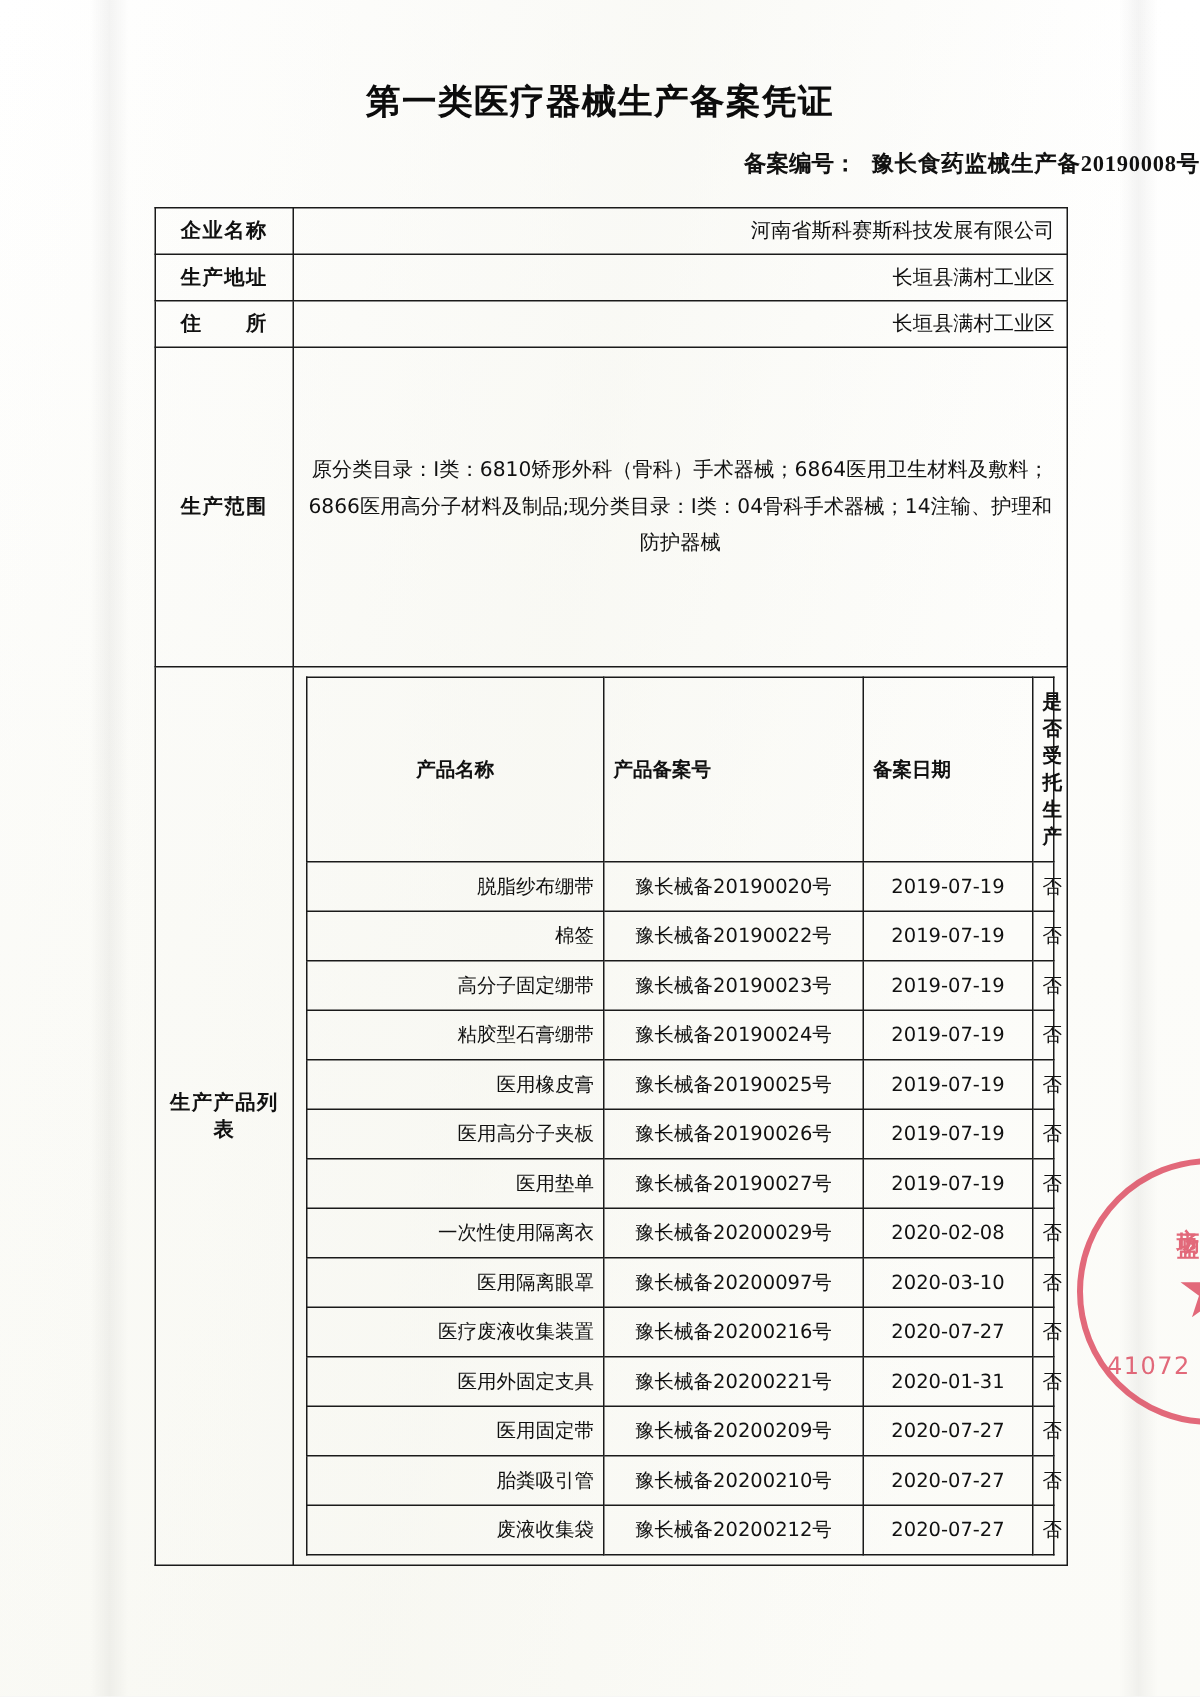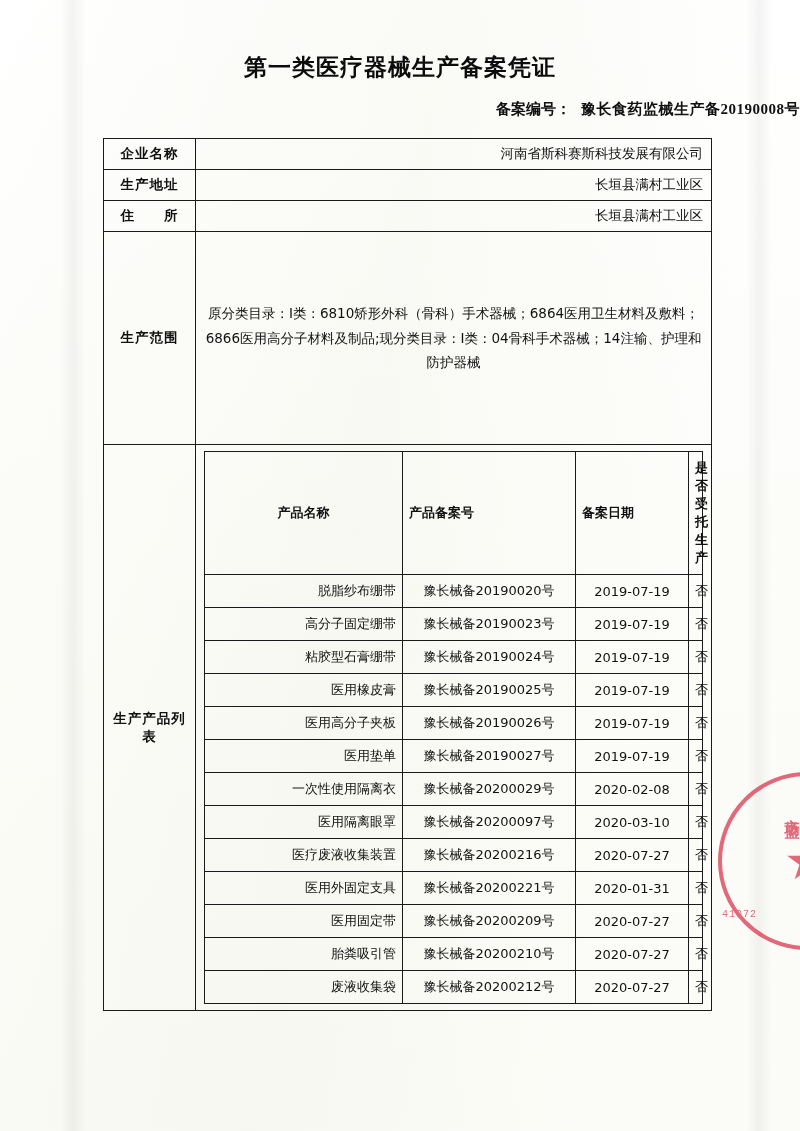--- a/index.html
+++ b/index.html
@@ -148,26 +148,25 @@
     width: 70px;
     color: #d9314a;
     font-size: 15px;
     font-weight: bold;
     line-height: 1.15;
     writing-mode: vertical-rl;
     letter-spacing: 3px;
   }
   .seal .seal-num {
     position: absolute;
-    left: 0;
+    left: 16px;
     bottom: 26px;
     color: #d9314a;
-    font-size: 10px;
-    letter-spacing: 1px;
-    font-family: Liberation Mono, monospace;
+    font-size: 16px;
+    letter-spacing: 1px;
   }
   
   .fold {
     position: absolute;
     top: 0; bottom: 0;
     width: 26px;
     background: linear-gradient(90deg, rgba(0,0,0,0.00), rgba(0,0,0,0.045), rgba(0,0,0,0.00));
     pointer-events: none;
   }
   .fold.f1 { left: 60px; }
@@ -224,20 +223,26 @@
               </tr>
             </thead>
             <tbody>
               <tr>
                 <td class="c-name">脱脂纱布绷带</td>
                 <td class="c-no">豫长械备20190020号</td>
                 <td class="c-date">2019-07-19</td>
                 <td class="c-ent">否</td>
               </tr>
               <tr>
+                <td class="c-name">棉签</td>
+                <td class="c-no">豫长械备20190022号</td>
+                <td class="c-date">2019-07-19</td>
+                <td class="c-ent">否</td>
+              </tr>
+              <tr>
                 <td class="c-name">高分子固定绷带</td>
                 <td class="c-no">豫长械备20190023号</td>
                 <td class="c-date">2019-07-19</td>
                 <td class="c-ent">否</td>
               </tr>
               <tr>
                 <td class="c-name">粘胶型石膏绷带</td>
                 <td class="c-no">豫长械备20190024号</td>
                 <td class="c-date">2019-07-19</td>
                 <td class="c-ent">否</td>

